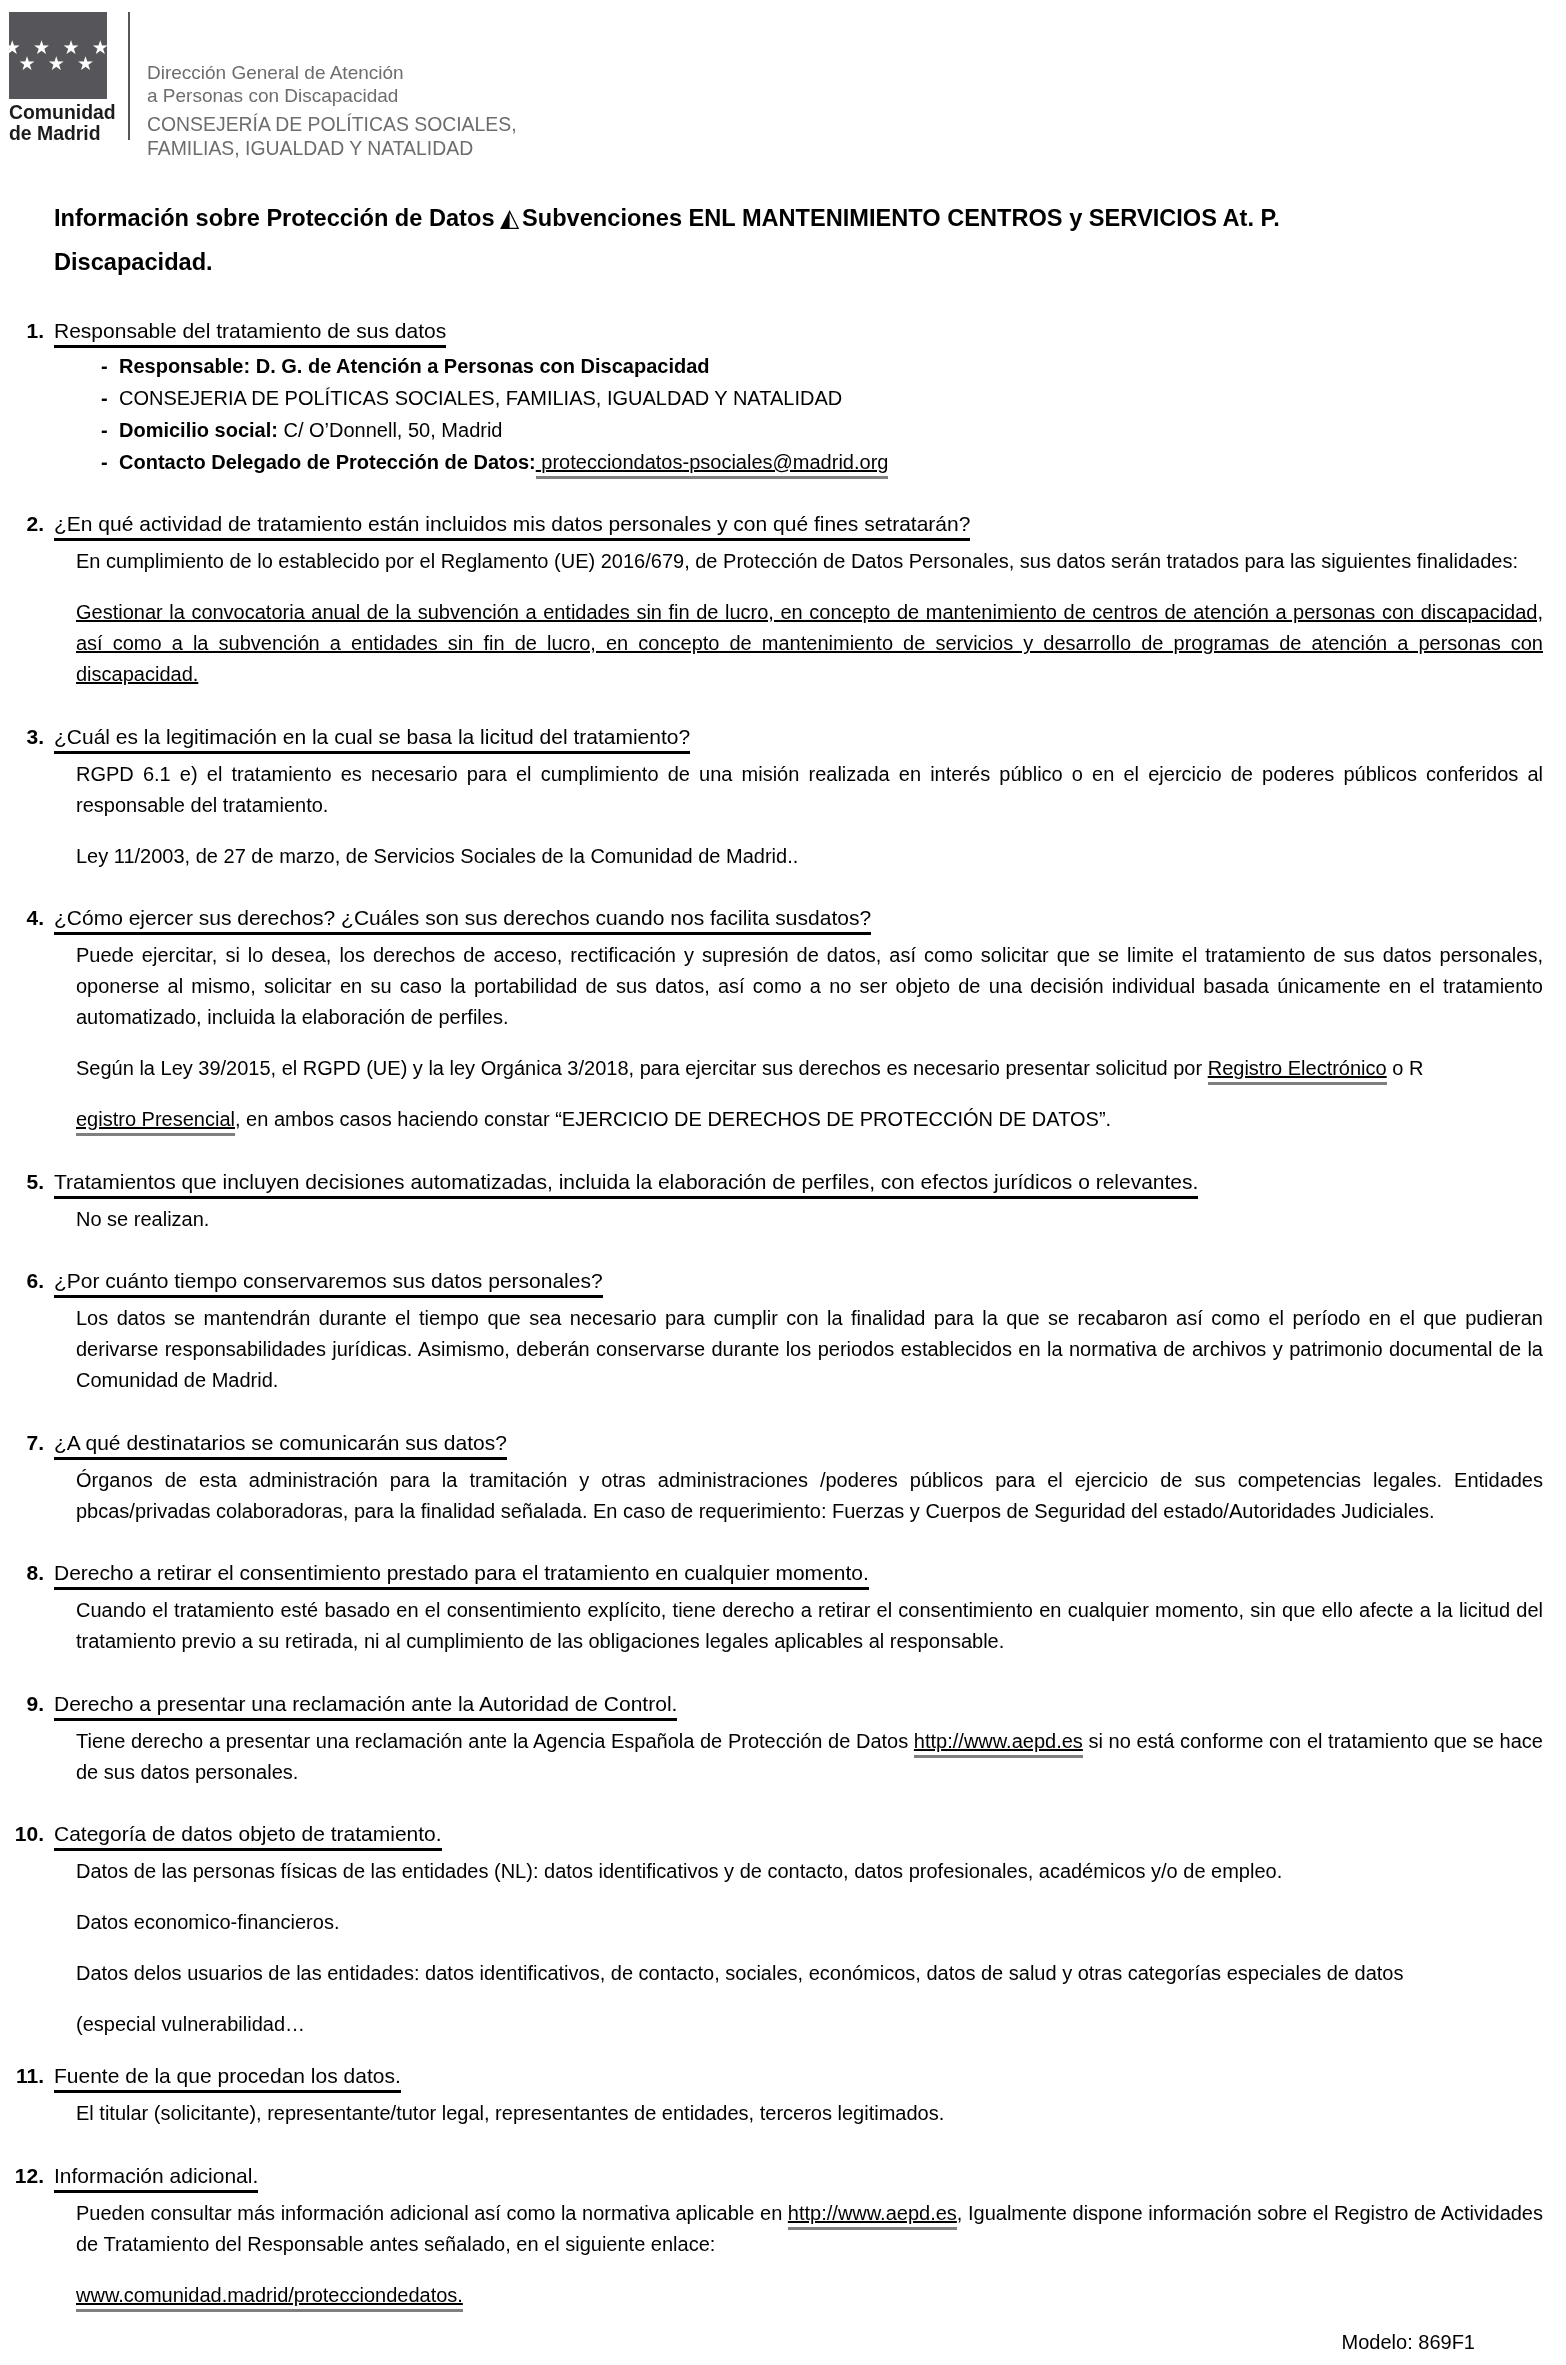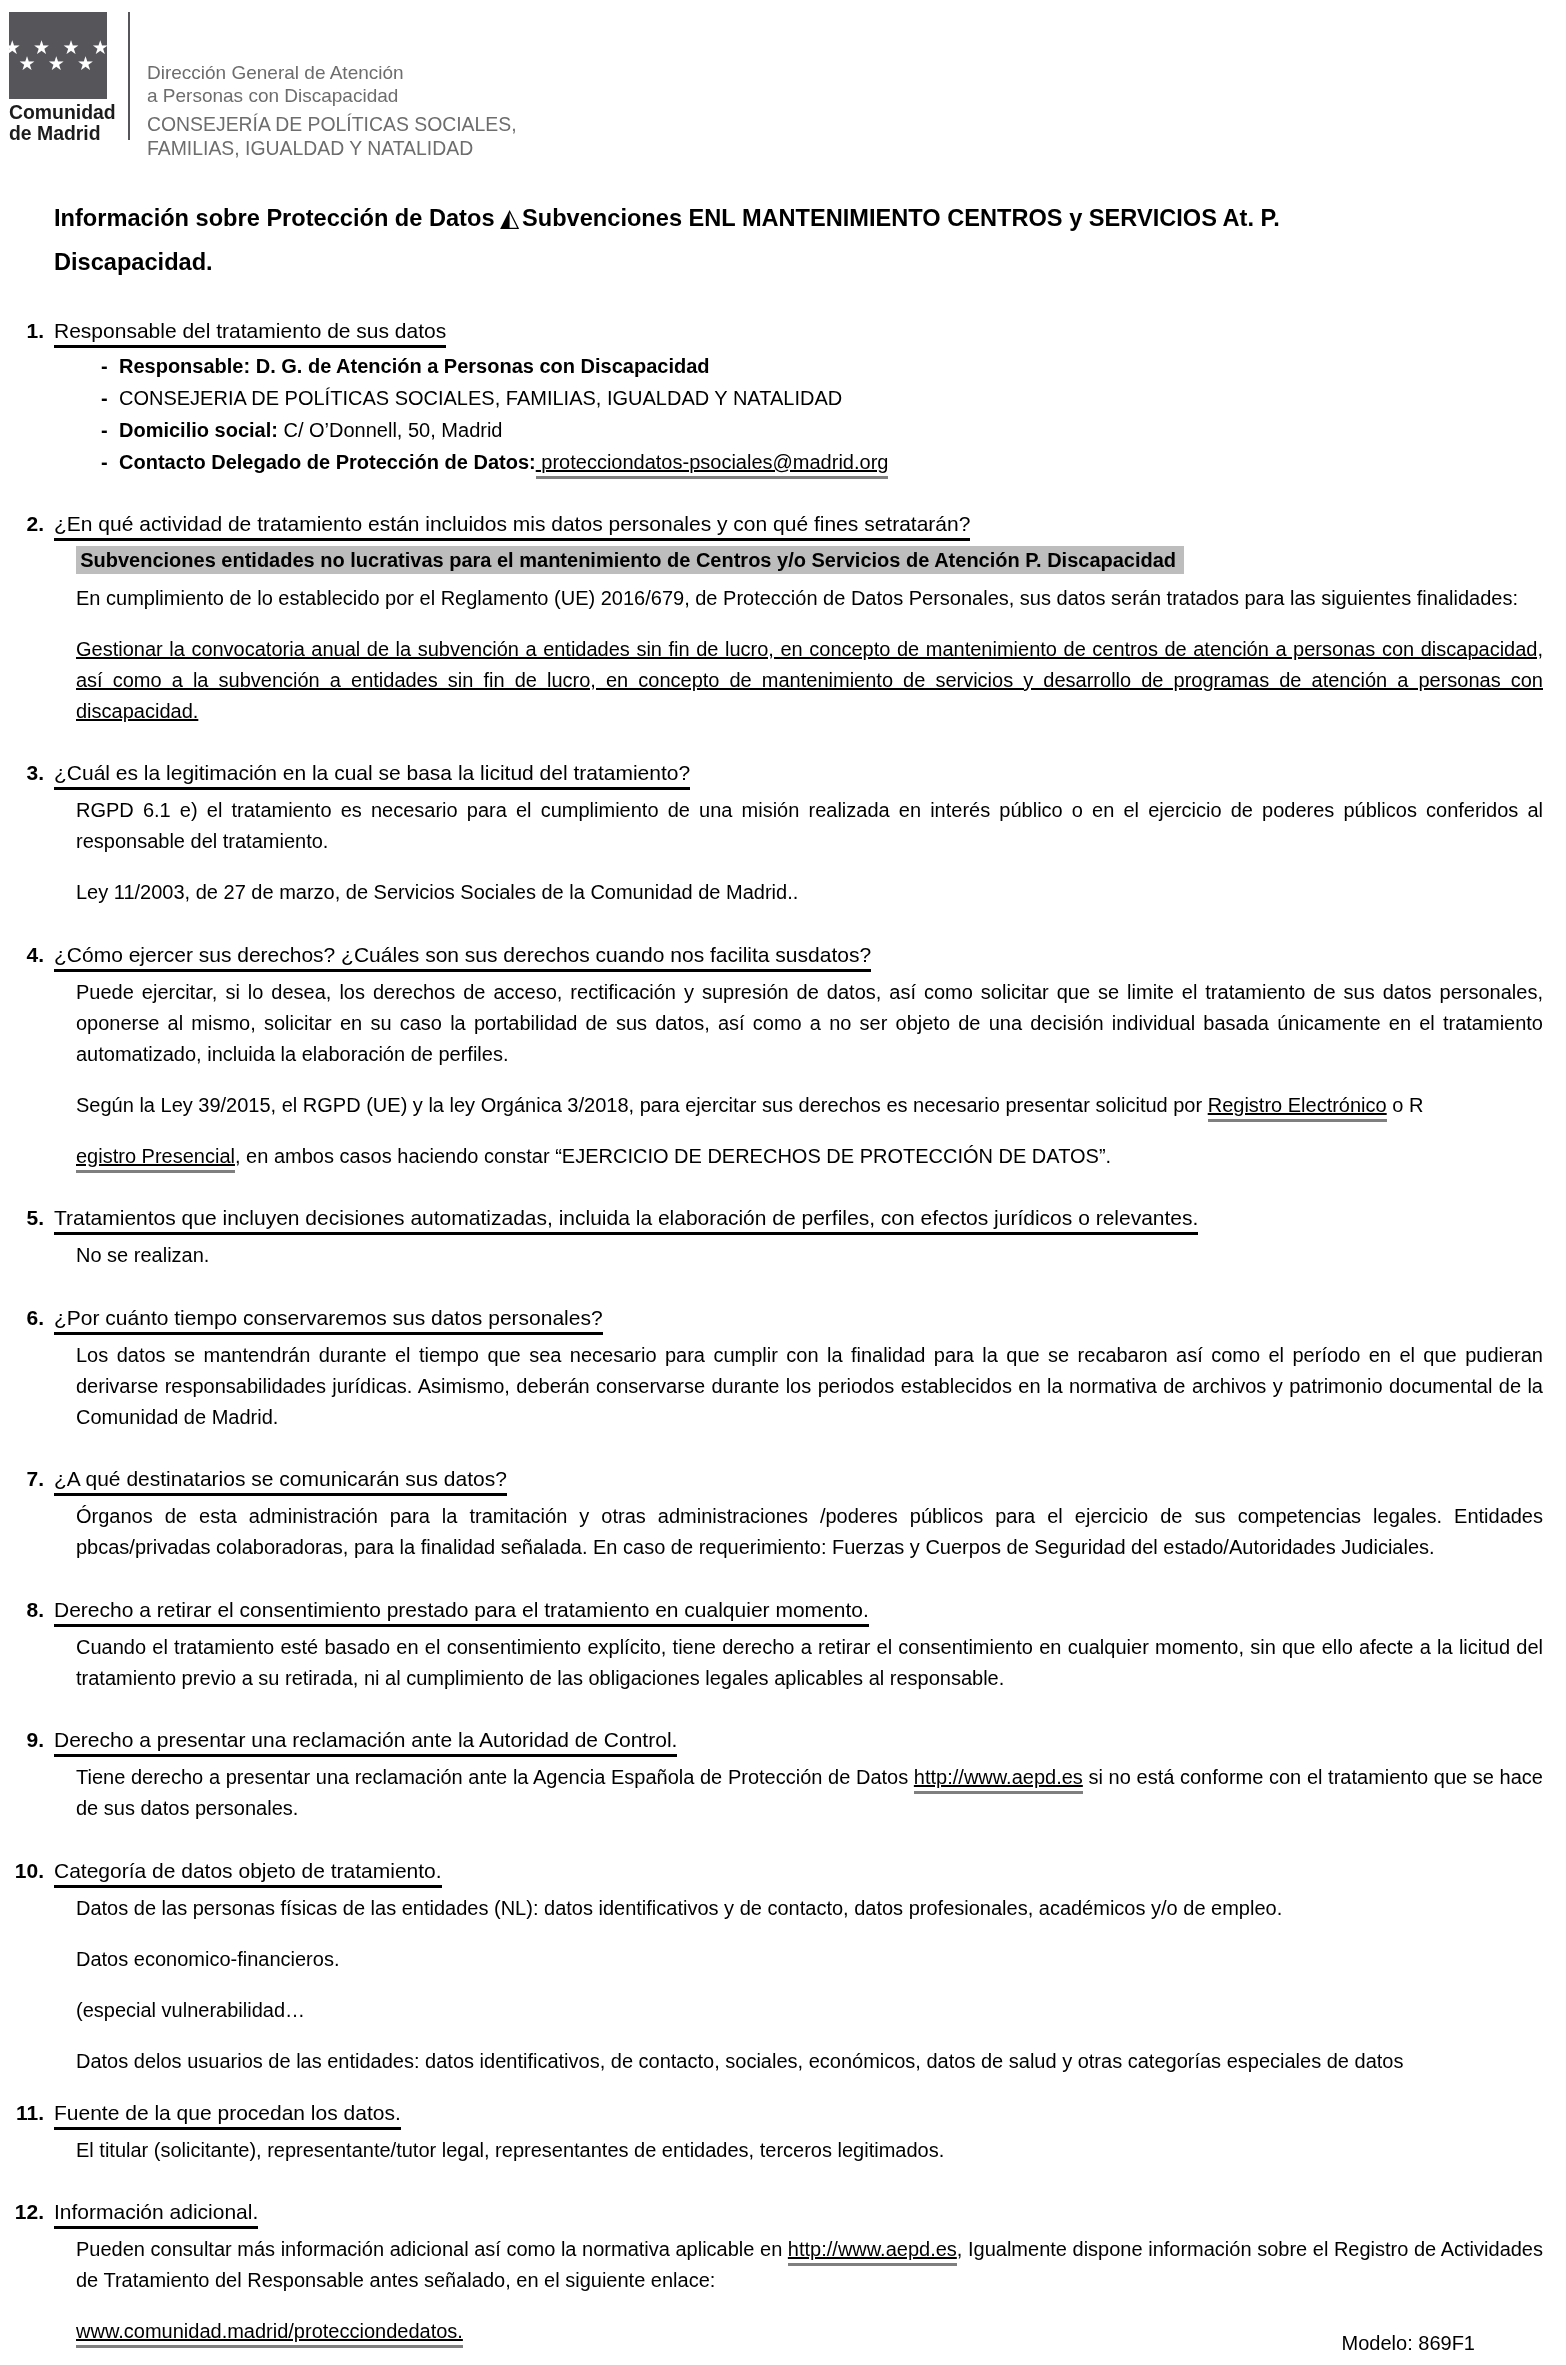--- a/index.html
+++ b/index.html
@@ -106,21 +106,20 @@
         <div class="dash-item bold"><span class="dash-glyph">-</span><span>Responsable: D. G. de Atención a Personas con Discapacidad</span></div>
         <div class="dash-item"><span class="dash-glyph">-</span><span>CONSEJERIA DE POLÍTICAS SOCIALES, FAMILIAS, IGUALDAD Y NATALIDAD</span></div>
         <div class="dash-item"><span class="dash-glyph">-</span><span class="bold">Domicilio social:</span><span> C/ O’Donnell, 50, Madrid</span></div>
         <div class="dash-item"><span class="dash-glyph">-</span><span class="bold">Contacto Delegado de Protección de Datos:</span><span class="lnk"> protecciondatos-psociales@madrid.org</span></div>
       </div>
     </section>
 
     <section class="section">
       <span class="num">2.</span>
       <div class="sec-head"><span class="head-text">¿En qué actividad de tratamiento están incluidos mis datos personales y con qué fines setratarán?</span></div>
-      <div class="hl-wrap"><span class="hl">Subvenciones entidades no lucrativas para el mantenimiento de Centros y/o Servicios de Atención P. Discapacidad</span></div>
       <p class="para">En cumplimiento de lo establecido por el Reglamento (UE) 2016/679, de Protección de Datos Personales, sus datos serán tratados para las siguientes finalidades:</p>
       <p class="para" style="margin-top:0;text-decoration:underline;">Gestionar la convocatoria anual de la subvención a entidades sin fin de lucro, en concepto de mantenimiento de centros de atención a personas con discapacidad, así como a la subvención a entidades sin fin de lucro, en concepto de mantenimiento de servicios y desarrollo de programas de atención a personas con discapacidad.</p>
     </section>
 
     <section class="section">
       <span class="num">3.</span>
       <div class="sec-head"><span class="head-text">¿Cuál es la legitimación en la cual se basa la licitud del tratamiento?</span></div>
       <p class="para">RGPD 6.1 e) el tratamiento es necesario para el cumplimiento de una misión realizada en interés público o en el ejercicio de poderes públicos conferidos al responsable del tratamiento.</p>
       <p class="para" style="margin-top:0;">Ley 11/2003, de 27 de marzo, de Servicios Sociales de la Comunidad de Madrid..</p>
     </section>
@@ -161,22 +160,22 @@
       <span class="num">9.</span>
       <div class="sec-head"><span class="head-text">Derecho a presentar una reclamación ante la Autoridad de Control.</span></div>
       <p class="para"><span>Tiene derecho a presentar una reclamación ante la Agencia Española de Protección de Datos </span><span class="lnk">http://www.aepd.es</span><span> si no está conforme con el tratamiento que se hace de sus datos personales.</span></p>
     </section>
 
     <section class="section">
       <span class="num">10.</span>
       <div class="sec-head"><span class="head-text">Categoría de datos objeto de tratamiento.</span></div>
       <p class="para">Datos de las personas físicas de las entidades (NL): datos identificativos y de contacto, datos profesionales, académicos y/o de empleo.</p>
       <p class="para" style="margin-top:0;">Datos economico-financieros.</p>
+      <p class="para" style="margin-top:0;">Datos delos usuarios de las entidades: datos identificativos, de contacto, sociales, económicos, datos de salud y otras categorías especiales de datos</p>
       <p class="para" style="margin-top:0;">(especial vulnerabilidad…</p>
-      <p class="para" style="margin-top:0;">Datos delos usuarios de las entidades: datos identificativos, de contacto, sociales, económicos, datos de salud y otras categorías especiales de datos</p>
     </section>
 
     <section class="section" style="margin-top:9.7px;">
       <span class="num">11.</span>
       <div class="sec-head"><span class="head-text">Fuente de la que procedan los datos.</span></div>
       <p class="para">El titular (solicitante), representante/tutor legal, representantes de entidades, terceros legitimados.</p>
     </section>
 
     <section class="section">
       <span class="num">12.</span>

